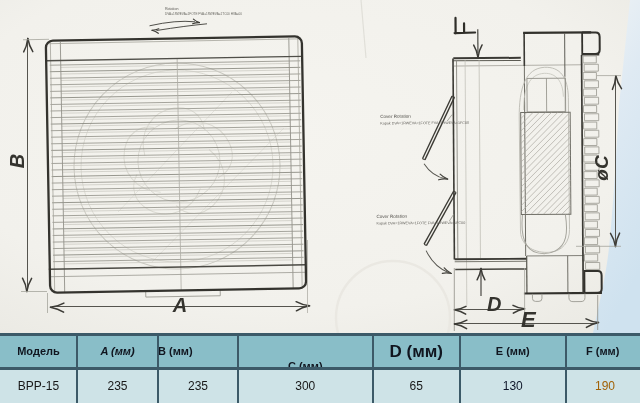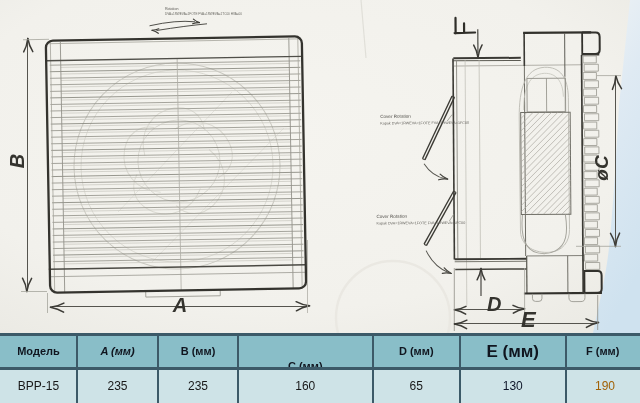--- a/index.html
+++ b/index.html
@@ -356,41 +356,41 @@
 </svg>
 
 <div style="position:absolute;left:0;top:333px;width:640px;height:2.5px;background:#3c5a68;"></div>
 
 <div style="position:absolute;left:0;top:335.5px;width:640px;height:31.5px;background:#89bec8;"></div>
 
 <div style="position:absolute;left:0.0px;top:335.5px;width:77.0px;height:31.5px;line-height:31.5px;text-align:center;font-weight:bold;font-size:11px;color:#10151f;">Модель</div>
 
 <div style="position:absolute;left:77.0px;top:335.5px;width:81.0px;height:31.5px;line-height:31.5px;text-align:center;font-weight:bold;font-size:11px;color:#10151f;font-style:italic;">A (мм)</div>
 
-<div style="position:absolute;left:158.0px;top:335.5px;width:80.0px;height:44px;line-height:31.5px;text-align:center;font-weight:bold;font-size:11px;color:#10151f;">B (мм)</div>
+<div style="position:absolute;left:158.0px;top:335.5px;width:80.0px;height:44px;line-height:31.5px;text-align:left;font-weight:bold;font-size:11px;color:#10151f;">B (мм)</div>
 
 <div style="position:absolute;left:238.0px;top:351px;width:134.5px;height:31.5px;line-height:31.5px;text-align:center;font-weight:bold;font-size:11px;color:#10151f;">C (мм)</div>
 
-<div style="position:absolute;left:372.5px;top:335.5px;width:87.5px;height:31.5px;line-height:31.5px;text-align:center;font-weight:bold;font-size:11px;color:#10151f;">D (мм)</div>
-
-<div style="position:absolute;left:460.0px;top:335.5px;width:105.5px;height:33px;line-height:31.5px;text-align:center;font-weight:bold;font-size:17px;color:#10151f;">E (мм)</div>
+<div style="position:absolute;left:372.5px;top:335.5px;width:87.5px;height:31.5px;line-height:31.5px;text-align:center;font-weight:bold;font-size:17px;color:#10151f;">D (мм)</div>
+
+<div style="position:absolute;left:460.0px;top:335.5px;width:105.5px;height:33px;line-height:31.5px;text-align:center;font-weight:bold;font-size:11px;color:#10151f;">E (мм)</div>
 
 <div style="position:absolute;left:565.5px;top:335.5px;width:74.5px;height:31.5px;line-height:31.5px;text-align:center;font-weight:bold;font-size:11px;color:#10151f;">F (мм)</div>
 
 <div style="position:absolute;left:0;top:367px;width:640px;height:2.5px;background:#3c5a68;"></div>
 
 <div style="position:absolute;left:0;top:369.5px;width:640px;height:33.5px;background:#cee3e7;"></div>
 
 <div style="position:absolute;left:0.0px;top:369.5px;width:77.0px;height:33.5px;line-height:33.5px;text-align:center;font-size:12px;color:#181818;">BPP-15</div>
 
 <div style="position:absolute;left:77.0px;top:369.5px;width:81.0px;height:33.5px;line-height:33.5px;text-align:center;font-size:12px;color:#181818;">235</div>
 
 <div style="position:absolute;left:158.0px;top:369.5px;width:80.0px;height:33.5px;line-height:33.5px;text-align:center;font-size:12px;color:#181818;">235</div>
 
-<div style="position:absolute;left:238.0px;top:369.5px;width:134.5px;height:33.5px;line-height:33.5px;text-align:center;font-size:12px;color:#181818;">160</div>
+<div style="position:absolute;left:238.0px;top:369.5px;width:134.5px;height:33.5px;line-height:33.5px;text-align:center;font-size:12px;color:#181818;">300</div>
 
 <div style="position:absolute;left:372.5px;top:369.5px;width:87.5px;height:33.5px;line-height:33.5px;text-align:center;font-size:12px;color:#181818;">65</div>
 
 <div style="position:absolute;left:460.0px;top:369.5px;width:105.5px;height:33.5px;line-height:33.5px;text-align:center;font-size:12px;color:#0f172a;">130</div>
 
 <div style="position:absolute;left:565.5px;top:369.5px;width:79px;height:33.5px;line-height:33.5px;text-align:center;font-size:12px;color:#a16207;">190</div>
 
 <div style="position:absolute;left:76.0px;top:333px;width:2px;height:70px;background:#3c5a68;"></div>
 <div style="position:absolute;left:157.0px;top:333px;width:2px;height:70px;background:#3c5a68;"></div>
 <div style="position:absolute;left:237.0px;top:333px;width:2px;height:70px;background:#3c5a68;"></div>

